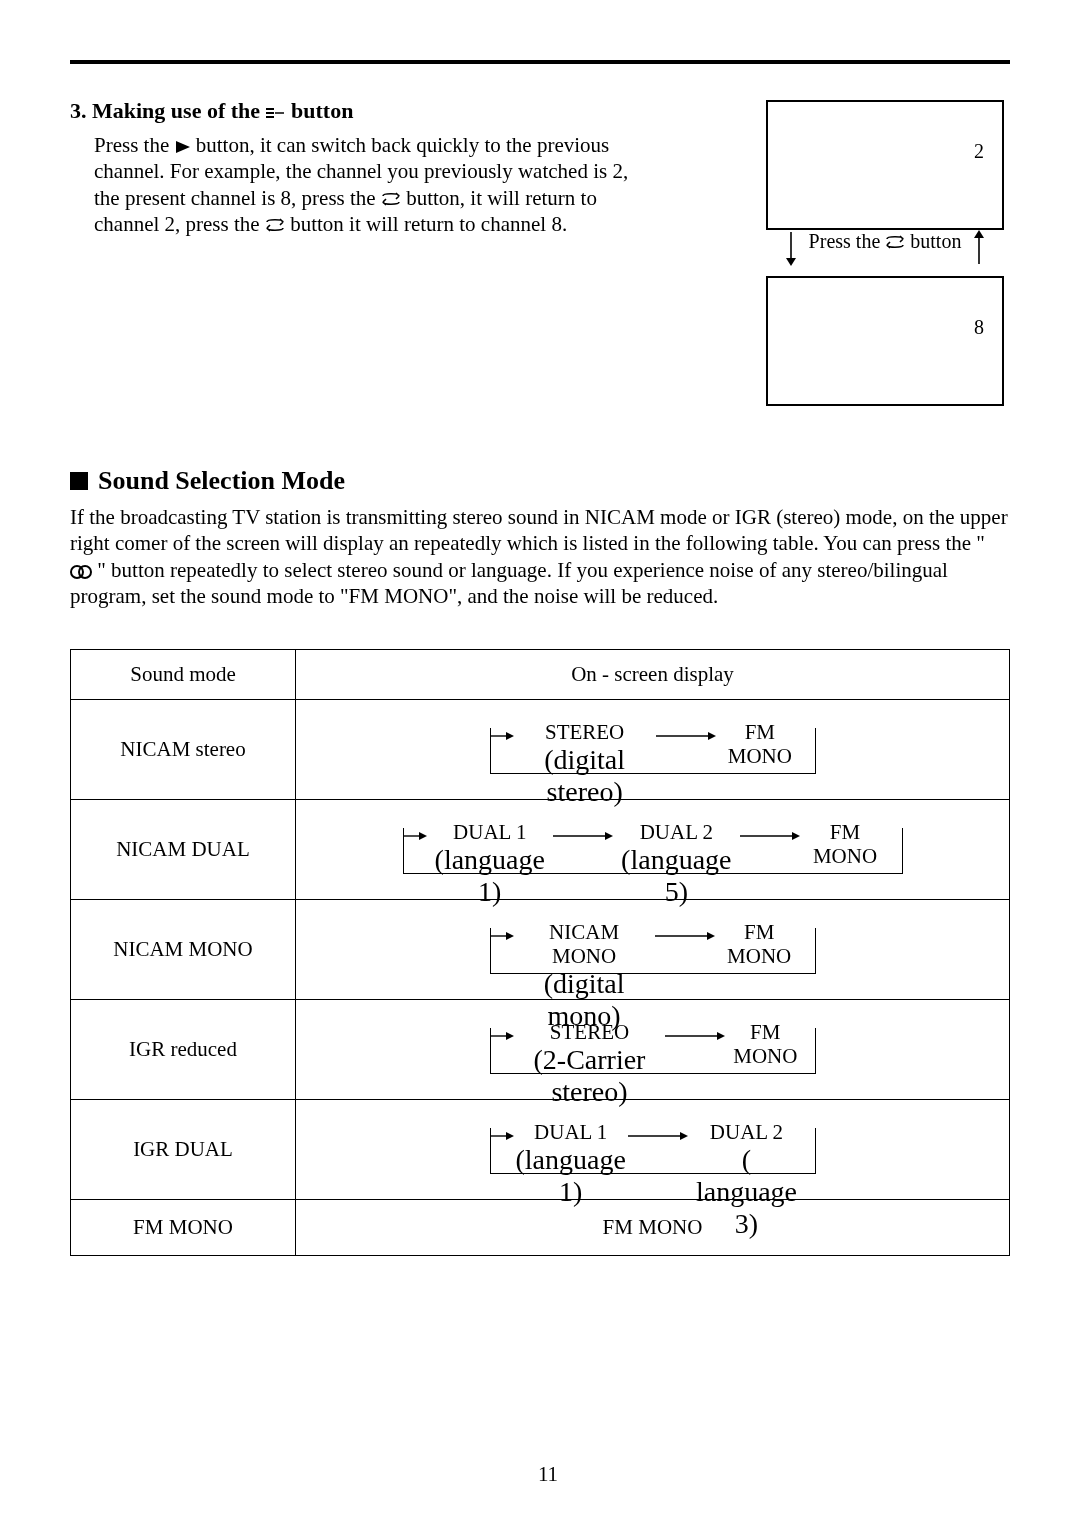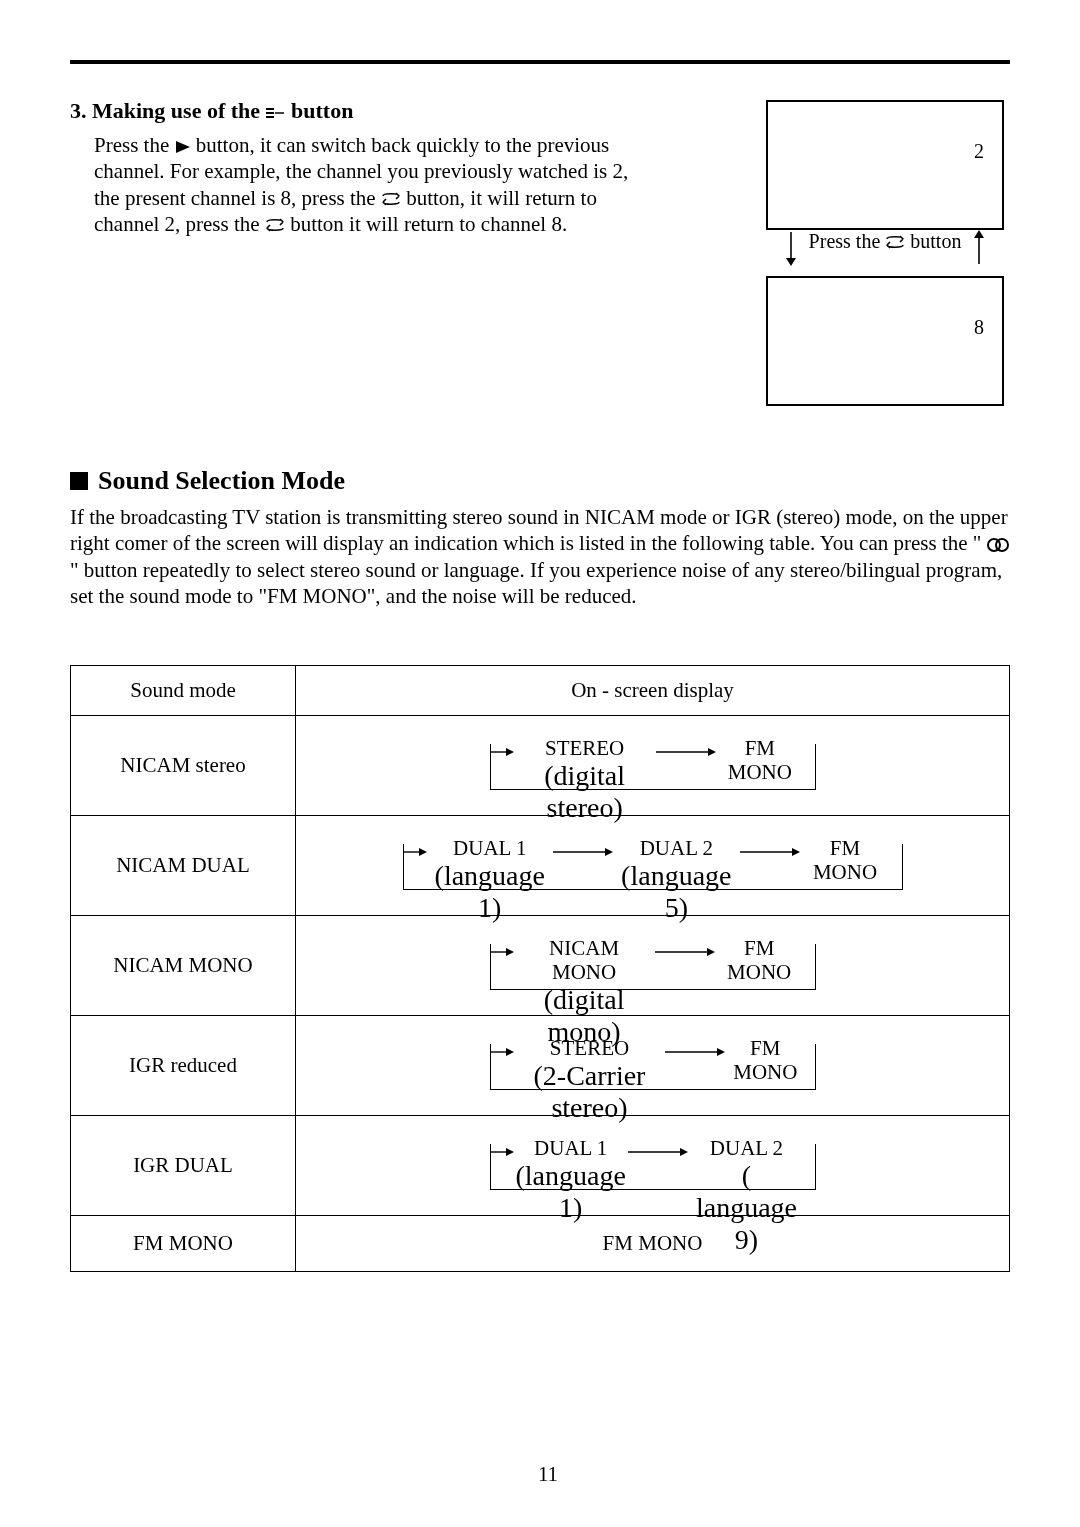--- a/index.html
+++ b/index.html
@@ -77,21 +77,21 @@
   .blk-sq { width: 18px; height: 18px; background: #000; flex: none; }
   .sound-heading { font-weight: bold; font-size: 26px; text-align: center; }
   .sound-body { font-size: 21px; line-height: 1.25; }
   .circle-icon { display: inline-block; vertical-align: -3px; }
   .circle-icon svg { display: block; }
 
   
   table.sound-table {
     border-collapse: collapse;
     width: 100%;
-    margin-top: 56px;
+    margin-top: 40px;
     font-size: 21px;
   }
   table.sound-table th, table.sound-table td {
     border: 1.5px solid #000;
     text-align: center;
     padding: 0;
   }
   table.sound-table th {
     font-weight: normal;
     height: 50px;
@@ -201,21 +201,21 @@
       </div>
     </div>
   </div>
 
   <div class="sound-section">
     <div class="sound-heading-row">
       <span class="blk-sq"></span>
       <span class="sound-heading">Sound Selection Mode</span>
     </div>
     <div class="sound-body">
-      <span>If the broadcasting TV station is transmitting stereo sound in NICAM mode or IGR (stereo) mode, on the upper right comer of the screen will display an indication which is listed in the following table. You can press the " </span><span class="circle-icon"><svg width="22" height="16" viewBox="0 0 22 16">
+      <span>If the broadcasting TV station is transmitting stereo sound in NICAM mode or IGR (stereo) mode, on the upper right comer of the screen will display an repeatedly which is listed in the following table. You can press the " </span><span class="circle-icon"><svg width="22" height="16" viewBox="0 0 22 16">
             <circle cx="7" cy="8" r="6" stroke="#000" stroke-width="2" fill="none"></circle>
             <circle cx="15" cy="8" r="6" stroke="#000" stroke-width="2" fill="none"></circle>
           </svg></span><span> " button repeatedly to select stereo sound or language. If you experience noise of any stereo/bilingual program, set the sound mode to "FM MONO", and the noise will be reduced.</span>
     </div>
 
     <table class="sound-table">
       <colgroup>
           <col class="col-mode">
           <col class="col-display">
         </colgroup>
@@ -331,21 +331,21 @@
                   <div class="items-row">
                     <span class="lead-arrow"><svg width="26" height="16" viewBox="0 0 26 16">
                         <polygon points="24,8 16,4 16,12" fill="#000"></polygon>
                         <line x1="0" y1="8" x2="18" y2="8" stroke="#000" stroke-width="1.4"></line>
                       </svg></span>
                     <span class="item">DUAL 1<span class="sub">(language 1)</span></span>
                     <span class="arrow-between"><svg width="64" height="16" viewBox="0 0 64 16">
                         <line x1="2" y1="8" x2="56" y2="8" stroke="#000" stroke-width="1.4"></line>
                         <polygon points="62,8 54,4 54,12" fill="#000"></polygon>
                       </svg></span>
-                    <span class="item">DUAL 2<span class="sub">( language 9)</span></span>
+                    <span class="item">DUAL 2<span class="sub">( language 3)</span></span>
                     <span style="width:16px;height:46px;border-right:1.2px solid #000;border-top:none;align-self:flex-start;margin-top:8px;"></span>
                   </div>
                   <span class="loop-line" style="left:0;right:0;top:8px;height:46px;border-left:1.2px solid #000;border-right:none;border-bottom:1.2px solid #000;"></span>
                 </div>
               </div>
             </td>
           </tr>
           <tr>
             <td class="mode-cell short-row">FM MONO</td>
             <td class="disp-cell short-row">FM MONO</td>

